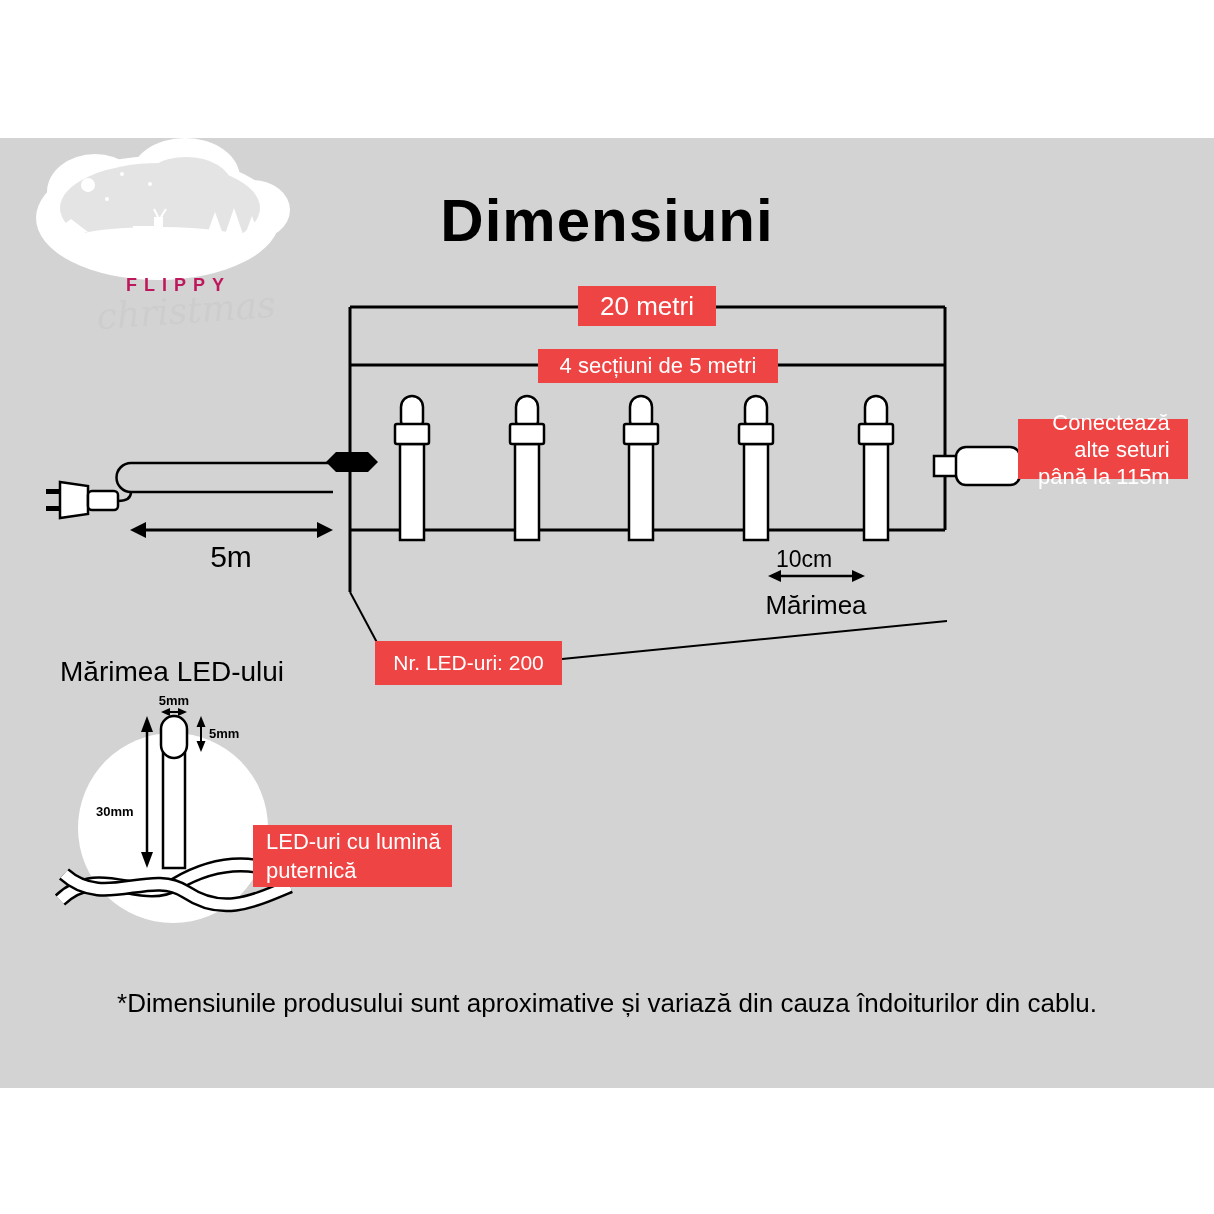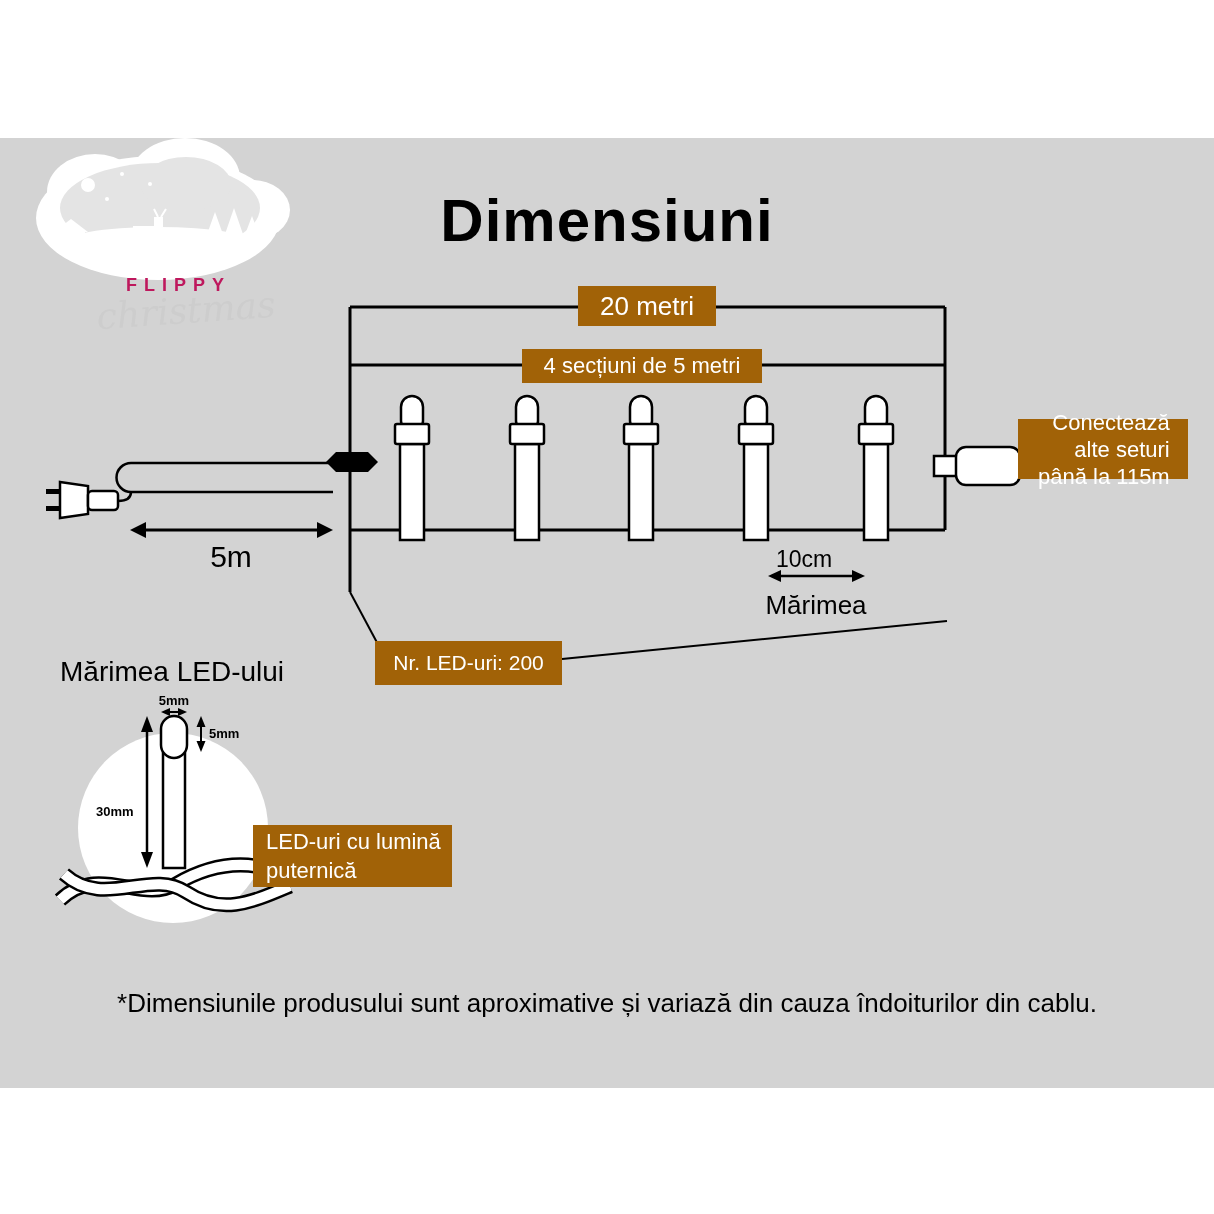--- a/index.html
+++ b/index.html
@@ -4,23 +4,23 @@
 <style>
   html,body{margin:0;padding:0;background:#ffffff;}
   .stage{
     position:relative;width:1214px;height:1214px;overflow:hidden;
     font-family:"Liberation Sans","DejaVu Sans",sans-serif;color:#000;background:#ffffff;border-radius:15px;
   }
   .gray-band{position:absolute;left:0;top:138px;width:1214px;height:950px;background:#d3d3d3;}
   .svg-layer{position:absolute;left:0;top:0;width:1214px;height:1214px;}
   .txt{position:absolute;white-space:pre-line;}
   .page-title{left:0;right:0;top:186px;text-align:center;font-size:60px;font-weight:bold;letter-spacing:1px;}
-  .lbl{position:absolute;background:#a16207;color:#fff;display:flex;align-items:center;justify-content:center;text-align:center;}
+  .lbl{position:absolute;background:#ef4444;color:#fff;display:flex;align-items:center;justify-content:center;text-align:center;}
   .lbl-20m{left:578px;top:286px;width:138px;height:40px;font-size:26px;}
-  .lbl-4sec{left:522px;top:349px;width:240px;height:34px;font-size:22px;}
+  .lbl-4sec{left:538px;top:349px;width:240px;height:34px;font-size:22px;}
   .lbl-connect{left:1018px;top:419px;width:170px;height:60px;font-size:22px;line-height:27px;justify-content:flex-start;text-align:right;padding-left:20px;box-sizing:border-box;}
   .lbl-nrled{left:375px;top:641px;width:187px;height:44px;font-size:21px;}
   .lbl-lednote{left:253px;top:817px;width:199px;height:62px;font-size:22px;line-height:29px;justify-content:flex-start;text-align:left;padding-left:13px;box-sizing:border-box;margin-top:8px;}
   .t-5m{left:191px;top:540px;width:80px;text-align:center;font-size:30px;}
   .t-10cm{left:776px;top:546px;width:80px;text-align:left;font-size:23px;}
   .t-spatiere{left:756px;top:590px;width:120px;text-align:center;font-size:26px;}
   .t-marimea{left:60px;top:656px;font-size:28px;text-align:center;}
   .t-footnote{left:0;right:0;top:988px;text-align:center;font-size:26px;}
   .t-5mm-top{left:149px;top:693px;width:50px;text-align:center;font-size:13px;font-weight:600;}
   .t-5mm-side{left:209px;top:726px;font-size:13px;font-weight:600;}

